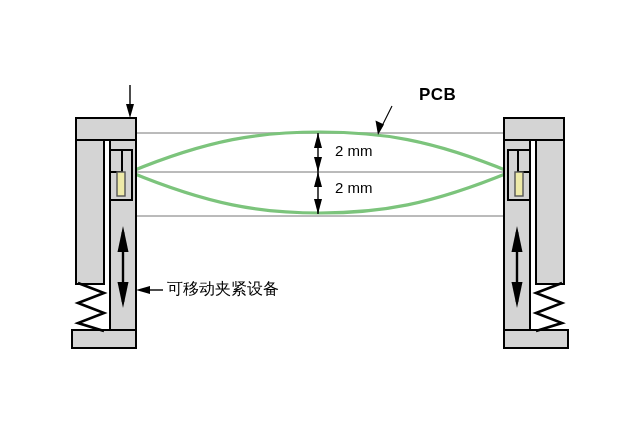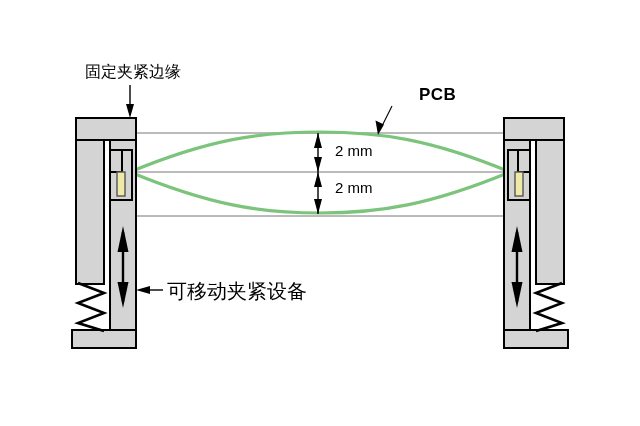--- a/index.html
+++ b/index.html
@@ -34,21 +34,21 @@
     line-height: 1;
   }
   #label-fixed-clamp-edge {
     left: 85px;
     top: 64px;
     font-size: 16px;
   }
   #label-movable-clamp {
     left: 167px;
     top: 281px;
-    font-size: 20px;
+    font-size: 16px;
   }
   #label-pcb {
     left: 375px;
     top: 86px;
     font-size: 17px;
     font-weight: bold;
     letter-spacing: 0.5px;
     margin-left: 44px;
   }
   #label-dim-top {
@@ -151,21 +151,20 @@
       <polygon points="136,290 150,286 150,294"></polygon>
     </g>
 
     <g fill="#000000">
       <line x1="392" y1="106" x2="381" y2="128" stroke="#000000" stroke-width="1.1"></line>
       <polygon points="378,135 375.5,120.5 384,124.5"></polygon>
     </g>
 
   </svg>
 
-  <div class="lbl" id="label-fixed-clamp-edge">固定夹紧边缘</div>
 
   <div class="lbl" id="label-movable-clamp">可移动夹紧设备</div>
 
   <div class="lbl" id="label-pcb">PCB</div>
 
   <div class="lbl" id="label-dim-top">2 mm</div>
 
   <div class="lbl" id="label-dim-bottom">2 mm</div>
 
 </div>

